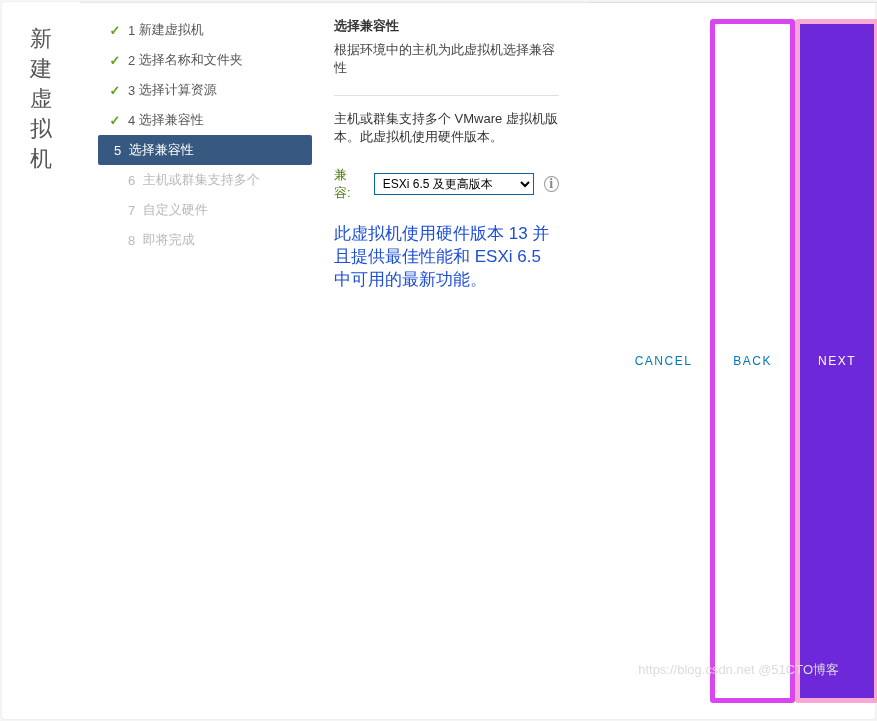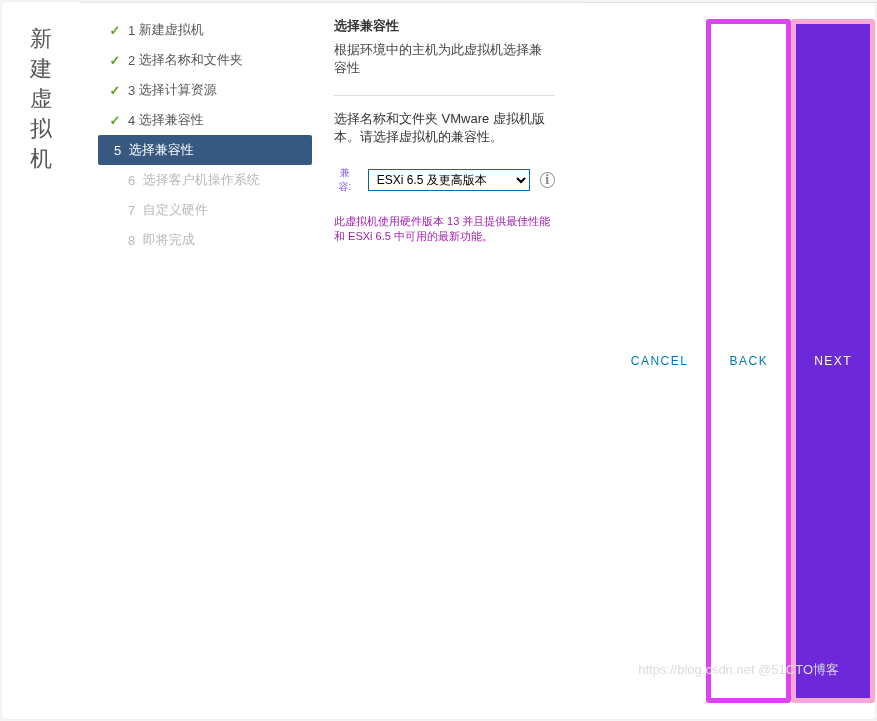--- a/index.html
+++ b/index.html
@@ -109,24 +109,23 @@
       font-size: 13px;
       color: #333;
       margin-bottom: 20px;
     }
     .form-row {
       display: flex;
       align-items: center;
       margin-bottom: 20px;
     }
     .form-label {
-      font-size: 10px;
-      color: #8b5cf6;
+      font-size: 13px;
+      color: #4d7c0f;
       margin-right: 12px;
-      text-align: center;
     }
     .form-select {
       font-size: 12px;
       padding: 2px 4px;
       border: 1px solid #0369a1;
       background: #fff;
       width: 170px;
       height: 22px;
     }
     .info-icon {
@@ -137,22 +136,22 @@
       align-items: center;
       justify-content: center;
       width: 16px;
       height: 16px;
       border: 1.5px solid #999;
       border-radius: 50%;
       font-weight: bold;
       font-family: Georgia, serif;
     }
     .note-text {
-      font-size: 11px;
-      color: #a21caf;
+      font-size: 17px;
+      color: #1d4ed8;
     }
     .modal-footer {
       border-top: 1px solid #e0e0e0;
       padding: 16px 28px;
       display: flex;
       justify-content: flex-end;
       gap: 0;
     }
     .btn {
       font-size: 12px;
@@ -228,42 +227,42 @@
 
       <div class="wizard-step active">
         <span class="step-num">5</span>
         <span>&nbsp;</span>
         <span class="step-label">选择兼容性</span>
       </div>
 
       <div class="wizard-step pending">
         <span class="step-num">6</span>
         <span>&nbsp;</span>
-        <span class="step-label">选择客户机操作系统</span>
+        <span class="step-label">主机或群集支持多个</span>
       </div>
 
       <div class="wizard-step pending">
         <span class="step-num">7</span>
         <span>&nbsp;</span>
         <span class="step-label">自定义硬件</span>
       </div>
 
       <div class="wizard-step pending">
         <span class="step-num">8</span>
         <span>&nbsp;</span>
         <span class="step-label">即将完成</span>
       </div>
 
     </div>
 
     <div class="main-panel">
       <div class="section-title">选择兼容性</div>
       <div class="section-desc">根据环境中的主机为此虚拟机选择兼容性</div>
       <hr class="divider">
-      <div class="info-text">选择名称和文件夹 VMware 虚拟机版本。请选择虚拟机的兼容性。</div>
+      <div class="info-text">主机或群集支持多个 VMware 虚拟机版本。此虚拟机使用硬件版本。</div>
 
       <div class="form-row">
         <span class="form-label">兼容:</span>
         <select class="form-select">
           <option>ESXi 6.5 及更高版本</option>
         </select>
         <span class="info-icon">i</span>
       </div>
 
       <div class="note-text">此虚拟机使用硬件版本 13 并且提供最佳性能和 ESXi 6.5 中可用的最新功能。</div>

